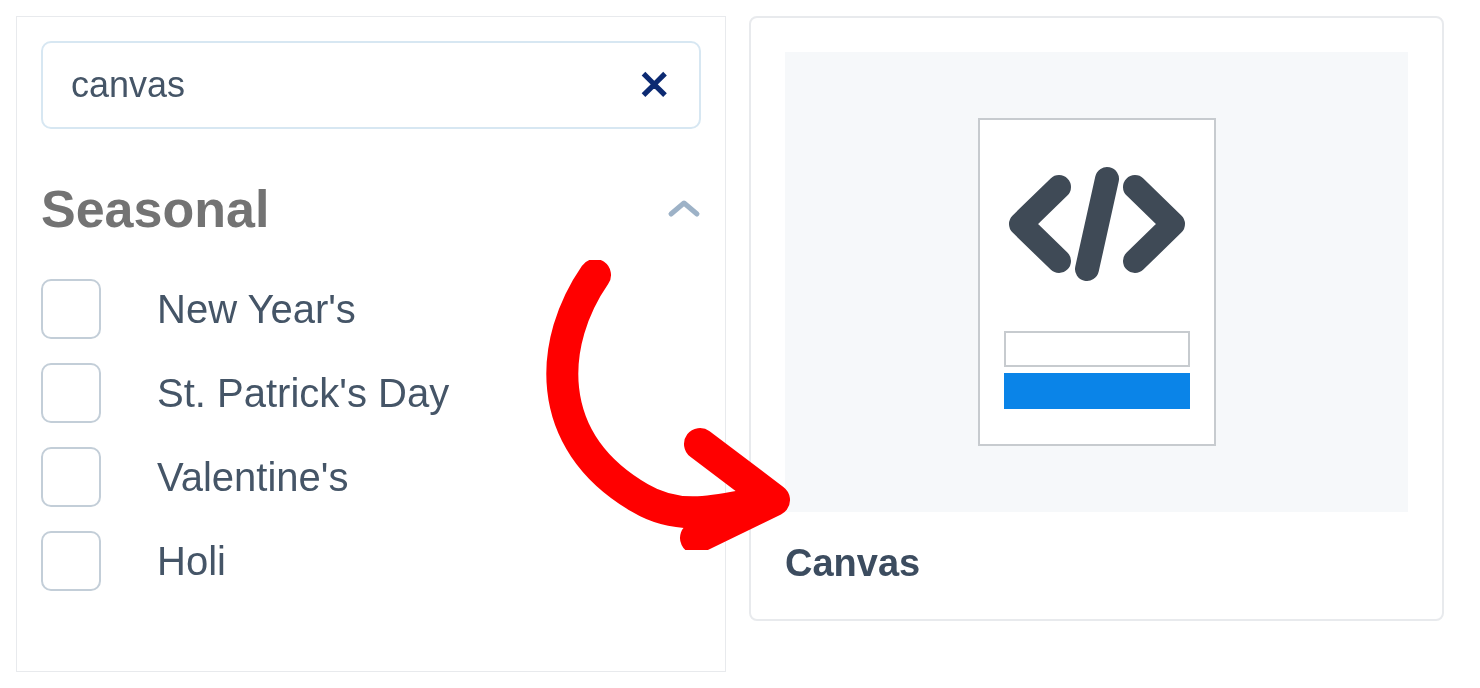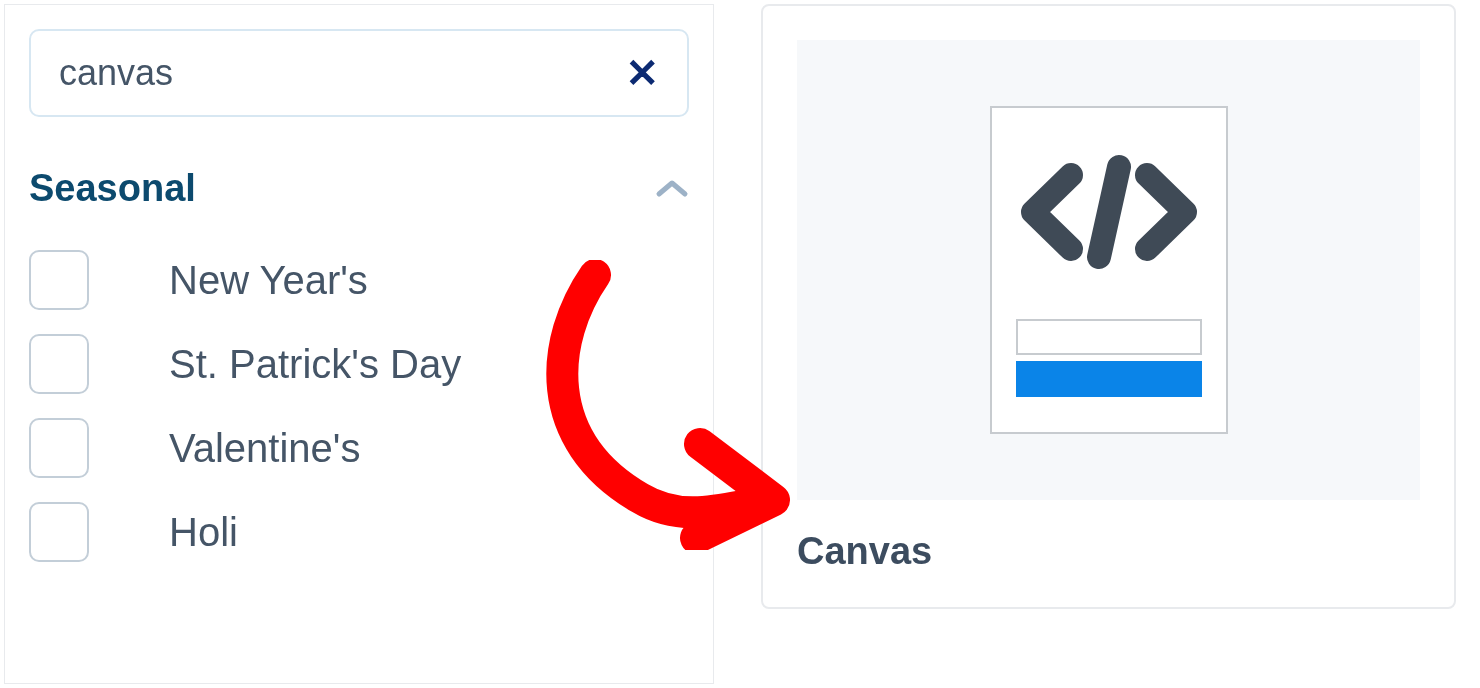--- a/index.html
+++ b/index.html
@@ -6,21 +6,21 @@
     body {
       font-family: -apple-system, BlinkMacSystemFont, "Segoe UI", Helvetica, Arial, sans-serif;
       background: #ffffff;
       width: 1480px;
       height: 688px;
       position: relative;
     }
     .container {
       display: flex;
       gap: 20px;
-      padding: 4px;
+      padding: 16px;
       width: 100%;
       height: 100%;
     }
     .left-panel {
       flex: 0 0 710px;
       border: 1px solid #e8eaed;
       background: #ffffff;
       padding: 24px 24px 0 24px;
       position: relative;
       overflow: hidden;
@@ -53,40 +53,40 @@
       line-height: 1;
       user-select: none;
     }
     .section-header {
       display: flex;
       justify-content: space-between;
       align-items: center;
       margin-bottom: 40px;
     }
     .section-title {
-      font-size: 38px;
+      font-size: 52px;
       font-weight: 700;
-      color: #0c4a6e;
+      color: #737373;
     }
     .chevron-up {
       color: #9db2c7;
       font-size: 32px;
       cursor: pointer;
       user-select: none;
       line-height: 1;
     }
     .checkbox-list {
       display: flex;
       flex-direction: column;
       gap: 24px;
     }
     .checkbox-item {
       display: flex;
       align-items: center;
-      gap: 80px;
+      gap: 56px;
     }
     .checkbox-box {
       width: 60px;
       height: 60px;
       border: 2px solid #c3ced8;
       border-radius: 10px;
       cursor: pointer;
       flex-shrink: 0;
       background: #ffffff;
     }

